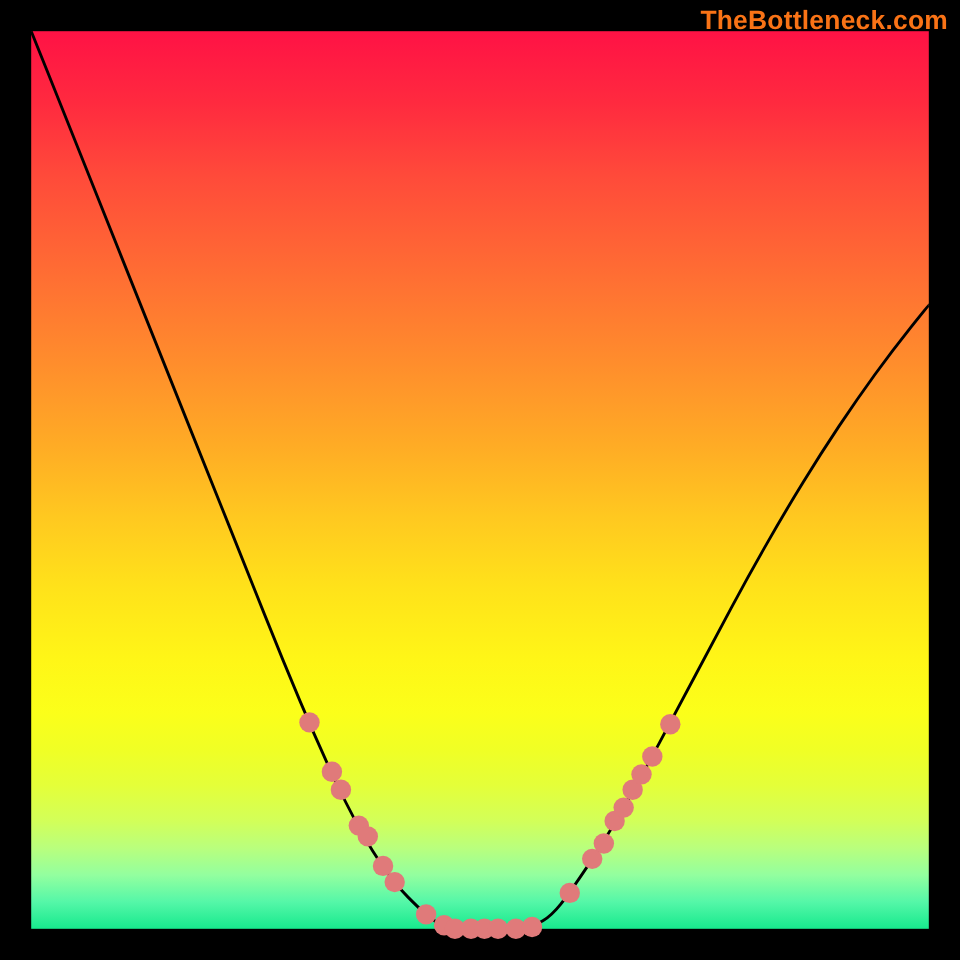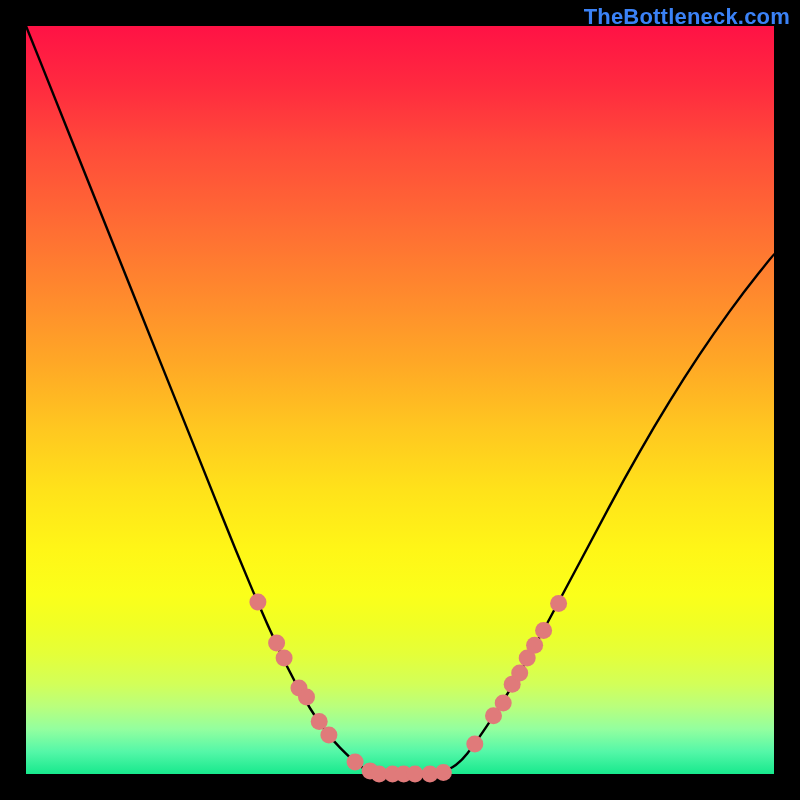--- a/index.html
+++ b/index.html
@@ -44,21 +44,21 @@
       #b9ff7d 91%,
       #93ff9f 94%,
       #55f7a8 97%,
       #17e98d 100%
     );
   }
   .watermark {
     position: absolute;
     top: 4px;
     right: 10px;
-    color: #3b82f6;
+    color: #f97316;
     font-size: 22px;
     font-weight: 600;
     letter-spacing: 0.2px;
     user-select: none;
   }
   svg.curve {
     position: absolute;
     left: 0;
     top: 0;
     width: 748px;

